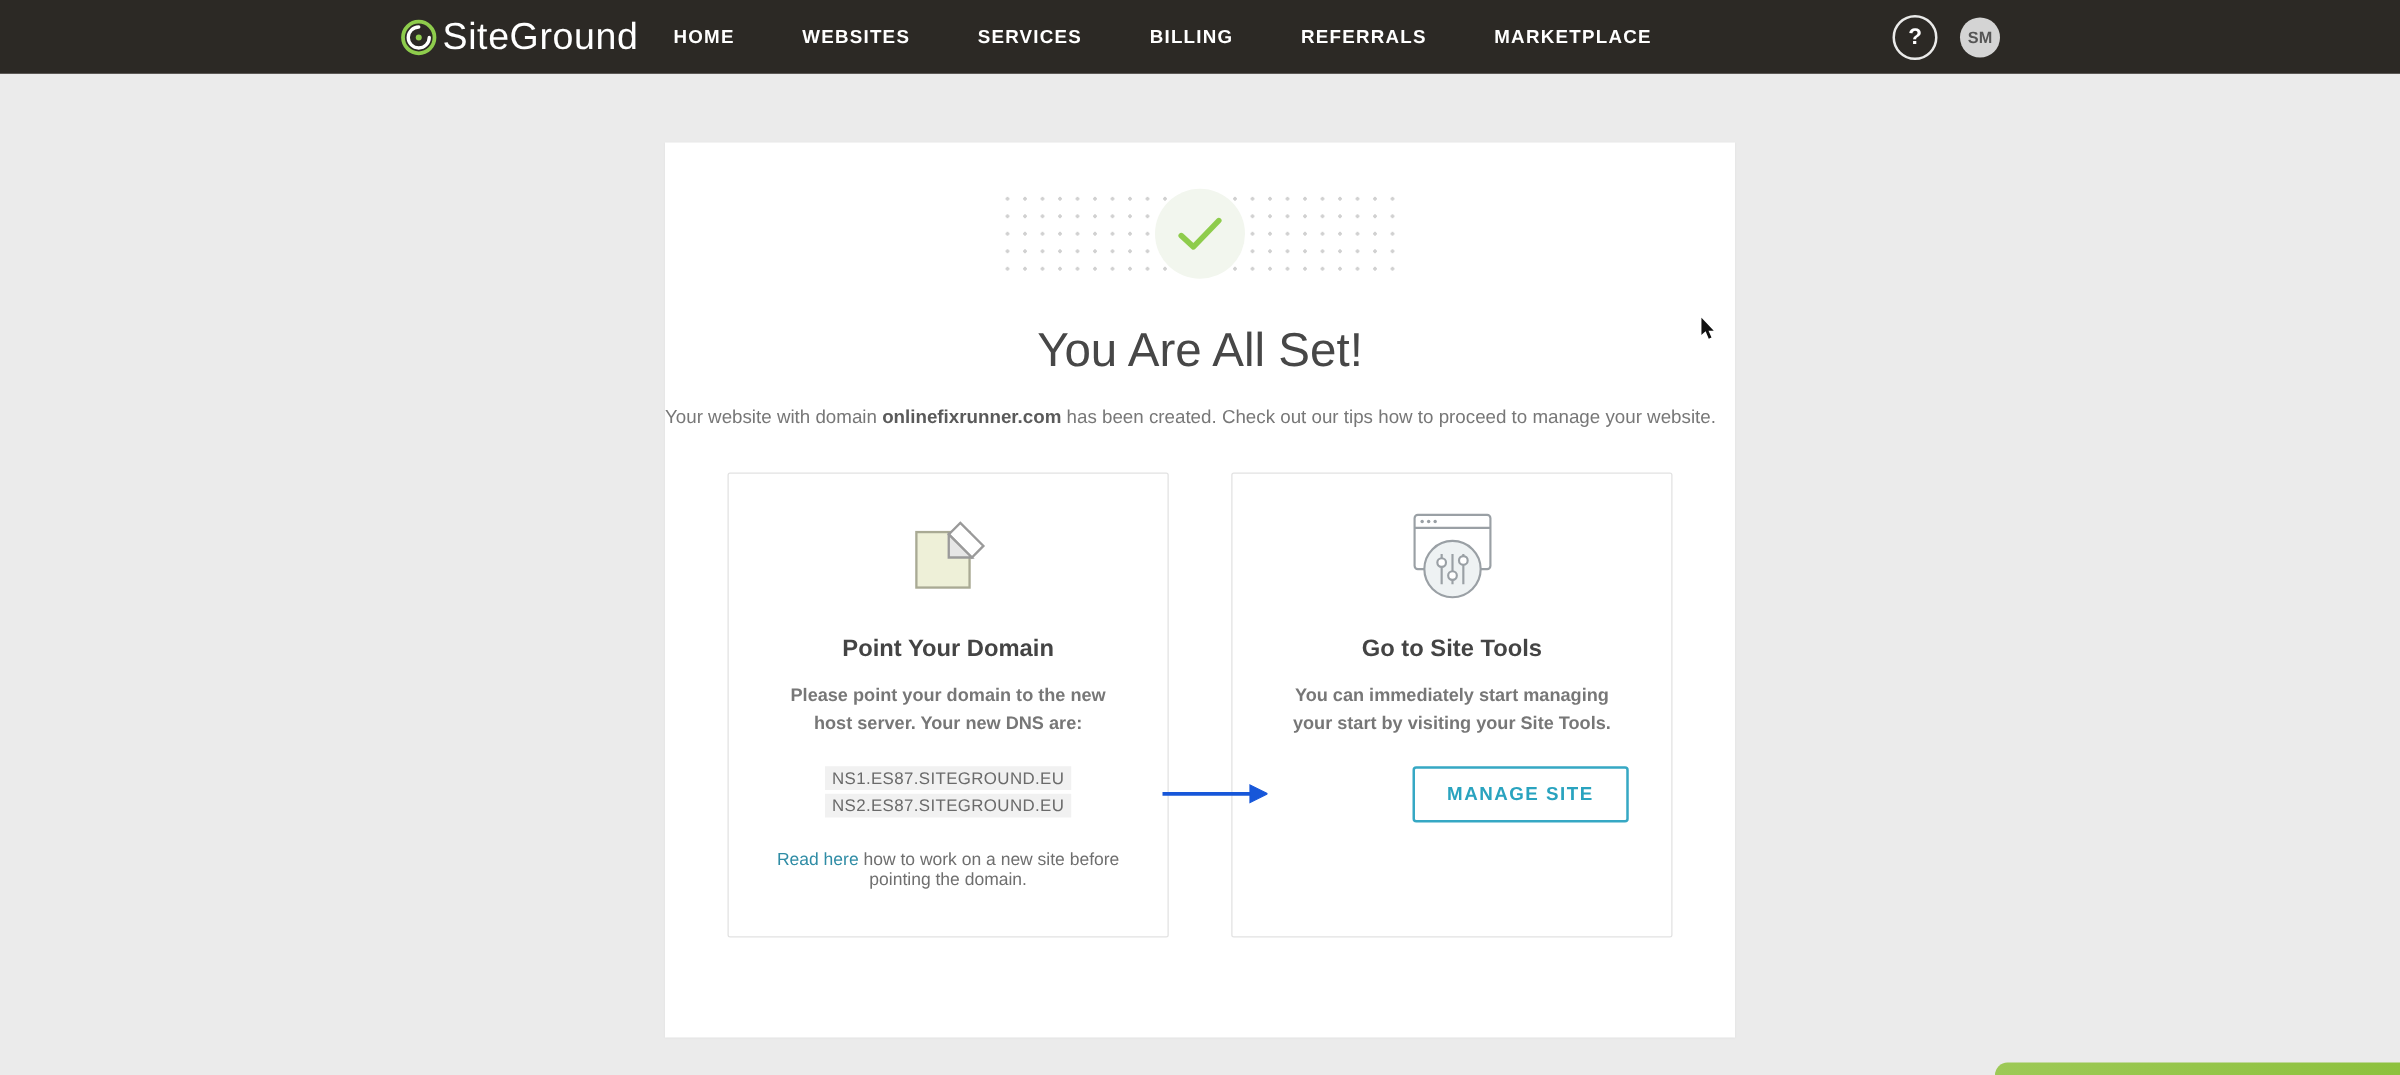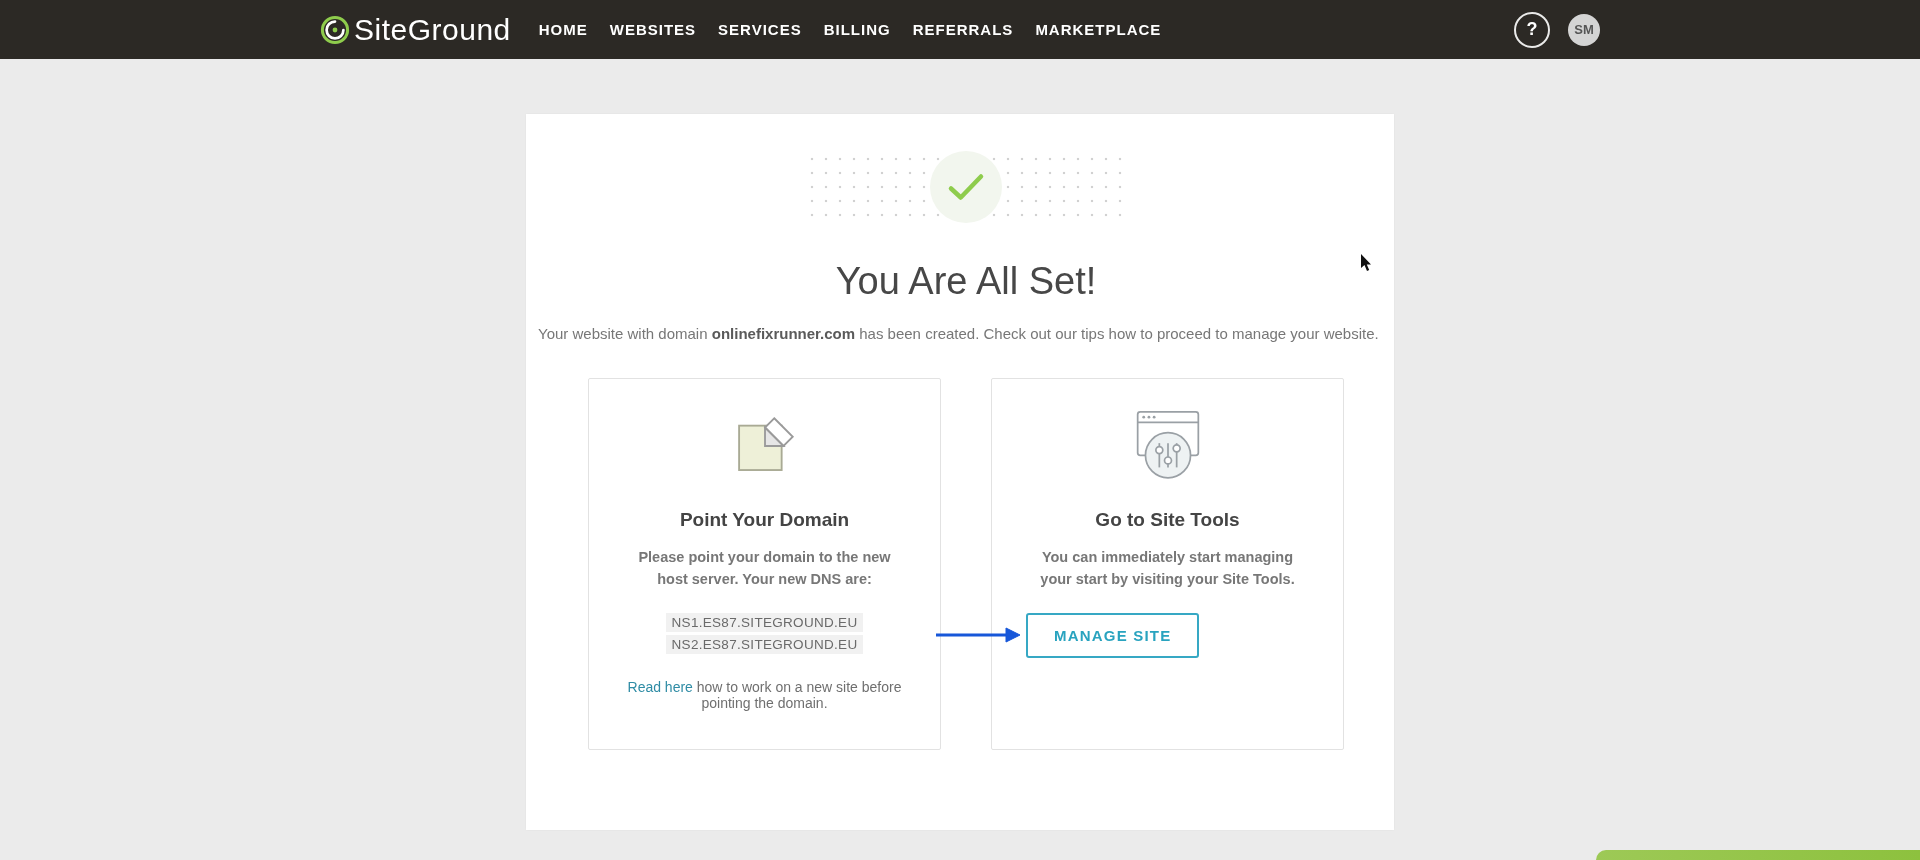--- a/index.html
+++ b/index.html
@@ -46,21 +46,21 @@
     align-items:center;
     color:#fff;
     font-size:30px;
     font-weight:400;
     letter-spacing:0.5px;
     margin-right:28px;
     cursor:pointer;
     justify-content:flex-end;
   }
   .logo svg{margin-right:4px;}
-  nav.main-nav{display:flex;gap:22px;align-items:center;height:100%;text-align:center;}
+  nav.main-nav{display:flex;gap:54px;align-items:center;height:100%;text-align:center;}
   nav.main-nav a{
     color:#fff;
     font-size:15px;
     font-weight:600;
     letter-spacing:1px;
     text-decoration:none;
     padding:20px 0;
   }
   .header-spacer{flex:1;}
   .header-right{display:flex;align-items:center;gap:18px;}
@@ -73,21 +73,21 @@
     width:32px;height:32px;border-radius:50%;
     background:#d4d4d4;color:#555;
     display:flex;align-items:center;justify-content:center;
     font-size:13px;font-weight:600;cursor:pointer;text-align:right;
   }
   
   .main{
     width:856px;
     margin:55px auto 0 auto;
     background:var(--card-bg);
-    padding:32px 0 80px 12px;
+    padding:32px 0 80px 0;
     box-shadow:0 0 2px rgba(0,0,0,0.05);
   }
   .hero{
     position:relative;
     display:flex;
     justify-content:center;
     align-items:center;
     height:82px;
   }
   .dot-grid{
@@ -122,21 +122,21 @@
     flex:1;border:1px solid var(--border);border-radius:2px;
     padding:26px 34px 38px 34px;text-align:center;
   }
   .card-icon{height:78px;display:flex;justify-content:center;align-items:flex-end;}
   .card h3{font-size:19px;font-weight:600;color:#444;margin:26px 0 16px 0;}
   .card p{font-size:14.5px;color:var(--text-muted);margin:0 0 22px 0;line-height:1.5;font-weight:bold;}
   .ns{display:inline-block;background:var(--nstag);color:#6a6a6a;font-size:13.5px;
       padding:2px 6px;margin:0 0 3px 0;letter-spacing:0.3px;}
   .card .footnote{font-size:14px;color:#6f6f6f;margin-top:22px;}
   .card .footnote a{color:var(--link);text-decoration:none;}
-  .manage-wrap{position:relative;display:flex;justify-content:flex-start;align-items:center;}
+  .manage-wrap{position:relative;display:flex;justify-content:flex-end;align-items:center;}
   .manage-btn{
     border:2px solid var(--button-border);
     background:#fff;color:var(--button-text);
     font-size:15px;font-weight:700;letter-spacing:1.2px;
     padding:12px 26px;border-radius:3px;cursor:pointer;
   }
   .arrow-annot{
     position:absolute;left:-92px;top:50%;transform:translateY(-50%);
     display:flex;align-items:center;
   }

